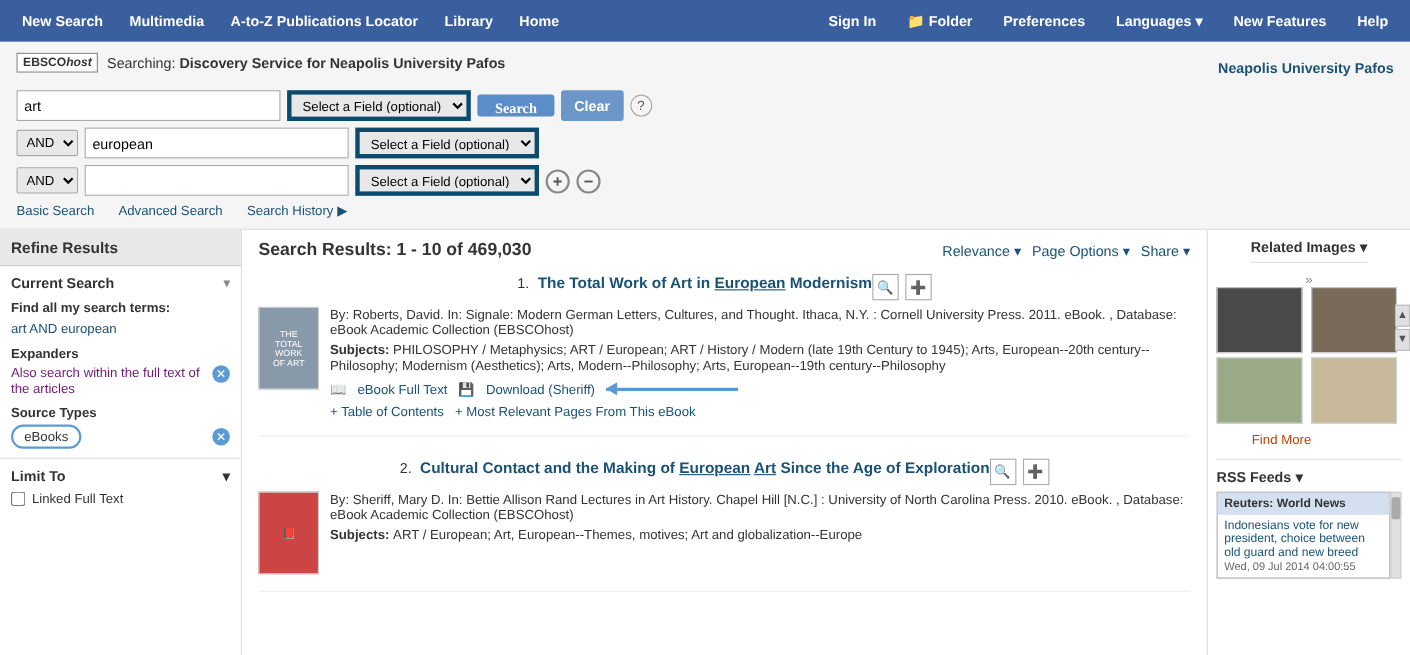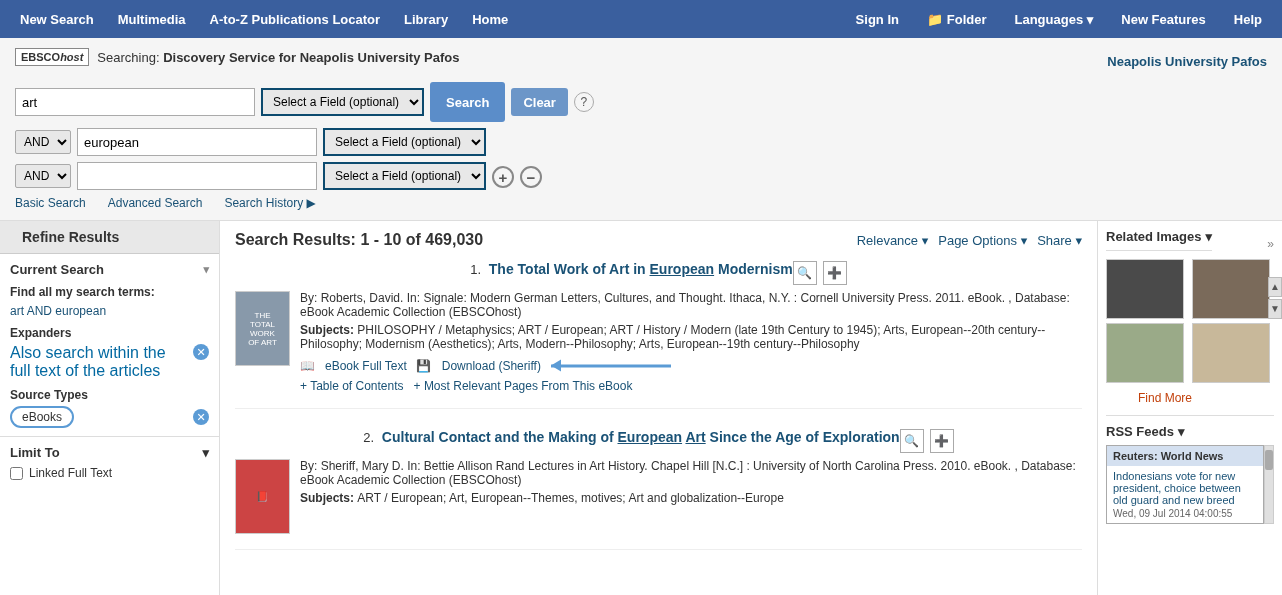--- a/index.html
+++ b/index.html
@@ -54,38 +54,39 @@
       border-radius: 2px;
     }
     .search-input {
       border: 1px solid #aaa;
       padding: 4px 6px;
       font-size: 13px;
       width: 240px;
       height: 28px;
     }
     .field-select {
-      border: 2px solid #0c4a6e;
+      border: 4px solid #0c4a6e;
       padding: 3px 6px;
       font-size: 12px;
       background: #e8e8e8;
       cursor: pointer;
       height: 28px;
       min-width: 160px;
     }
     .search-btn {
       background: #5b8dc9;
       color: #fff;
       border: none;
       padding: 5px 16px;
       font-size: 13px;
       font-weight: bold;
       cursor: pointer;
       border-radius: 3px;
-      height: 40px;
+      height: 20px;
+      font-family: Liberation Serif, serif;
     }
     .clear-btn {
       background: #6c96c8;
       color: #fff;
       border: none;
       padding: 5px 12px;
       font-size: 13px;
       font-weight: bold;
       cursor: pointer;
       border-radius: 3px;
@@ -133,21 +134,21 @@
       width: 220px;
       min-width: 220px;
       border-right: 1px solid #ddd;
       background: #fff;
       overflow-y: auto;
       position: relative;
     }
     .refine-header {
       background: #e8e8e8;
       border-bottom: 1px solid #ccc;
-      padding: 8px 22px;
+      padding: 8px 10px;
       font-weight: bold;
       font-size: 14px;
       color: #333;
       display: flex;
       justify-content: space-between;
       align-items: center;
     }
     .section-header {
       display: flex;
       justify-content: space-between;
@@ -418,20 +419,21 @@
     <a class="nav-item">A-to-Z Publications Locator</a>
     <a class="nav-item">Library</a>
     <a class="nav-item">Home</a>
   </div>
   <div class="top-nav-right">
     <a class="nav-item">Sign In</a>
     <a class="nav-item">
       <span>📁</span>
       <span>Folder</span>
     </a>
+    <a class="nav-item">Preferences</a>
     <a class="nav-item">
       <span>Languages</span>
       <span> ▾</span>
     </a>
     <a class="nav-item">New Features</a>
     <a class="nav-item">Help</a>
   </div>
 </div>
 
 <div class="search-area">
@@ -499,21 +501,21 @@
 
     <div class="section-header">
       <span>Current Search</span>
       <span class="arrow">▾</span>
     </div>
     <div class="current-search-body">
       <div class="find-all-label">Find all my search terms:</div>
       <a class="search-terms-link">art AND european</a>
       <div class="expanders-label">Expanders</div>
       <div style="display:flex; align-items:flex-start; gap:4px;">
-        <span class="expanders-text" style="font-size:16px;color:#0369a1;flex:1;">Also search within the full text of the articles</span>
+        <span class="expanders-text" style="font-size:12px;color:#701a75;flex:1;">Also search within the full text of the articles</span>
         <span class="remove-x">✕</span>
       </div>
 
       <div class="source-types-label">Source Types</div>
       <div class="source-type-item">
         <span class="ebooks-oval">eBooks</span>
         <span class="remove-x">✕</span>
       </div>
     </div>
 
@@ -601,21 +603,21 @@
           <div class="result-subjects">
             <span class="subjects-bold">Subjects: </span><span>ART / European; Art, European--Themes, motives; Art and globalization--Europe</span>
           </div>
         </div>
       </div>
     </div>
 
   </div>
 
   <div class="right-sidebar">
-    <div style="display:flex;justify-content:space-between;align-items:center;">
+    <div style="display:flex;justify-content:space-between;align-items:center;flex-direction:column;">
       <span class="related-images-header">
         <span>Related Images</span>
         <span>▾</span>
       </span>
       <span style="font-size:12px;color:#888;cursor:pointer;">»</span>
     </div>
     <div class="images-grid">
       <div class="image-thumb" style="background:#4a4a4a;"></div>
       <div class="image-thumb" style="background:#7a6a5a;"></div>
       <div class="image-thumb" style="background:#9aaa88;"></div>

